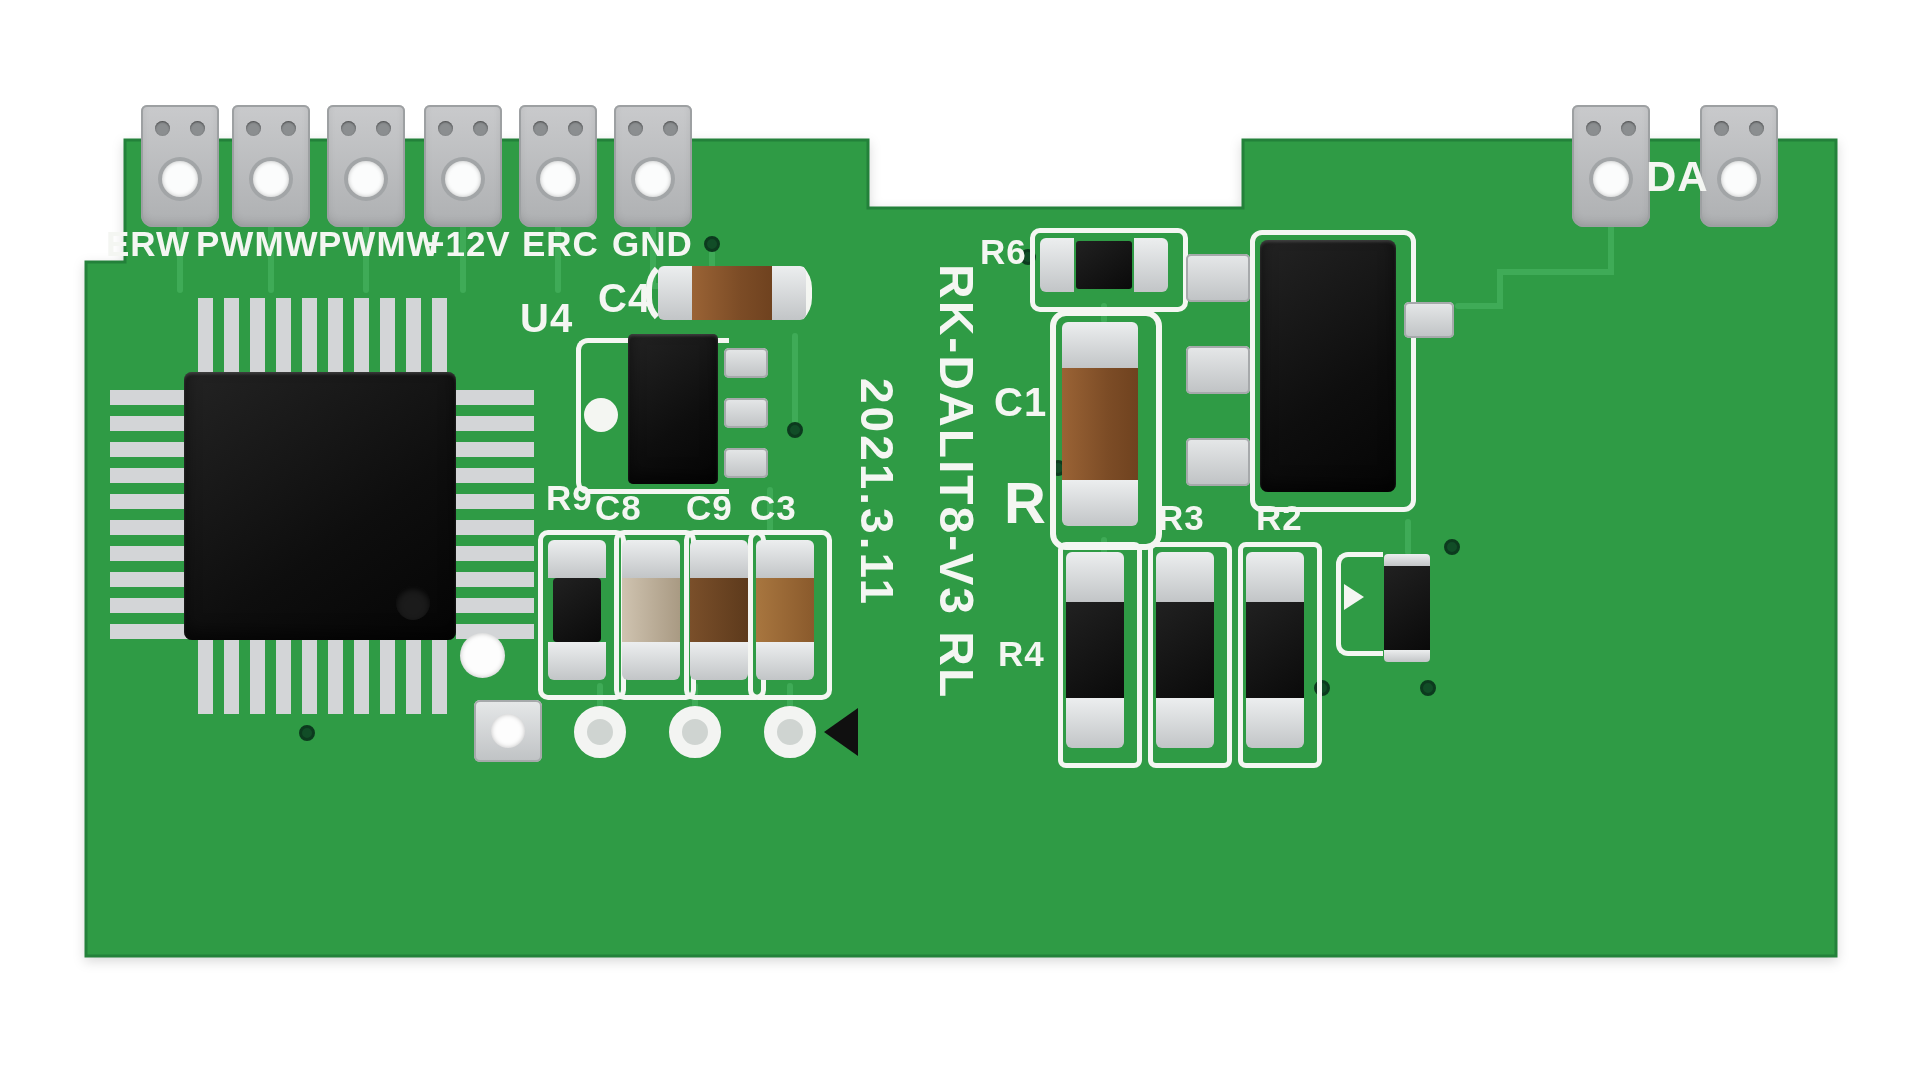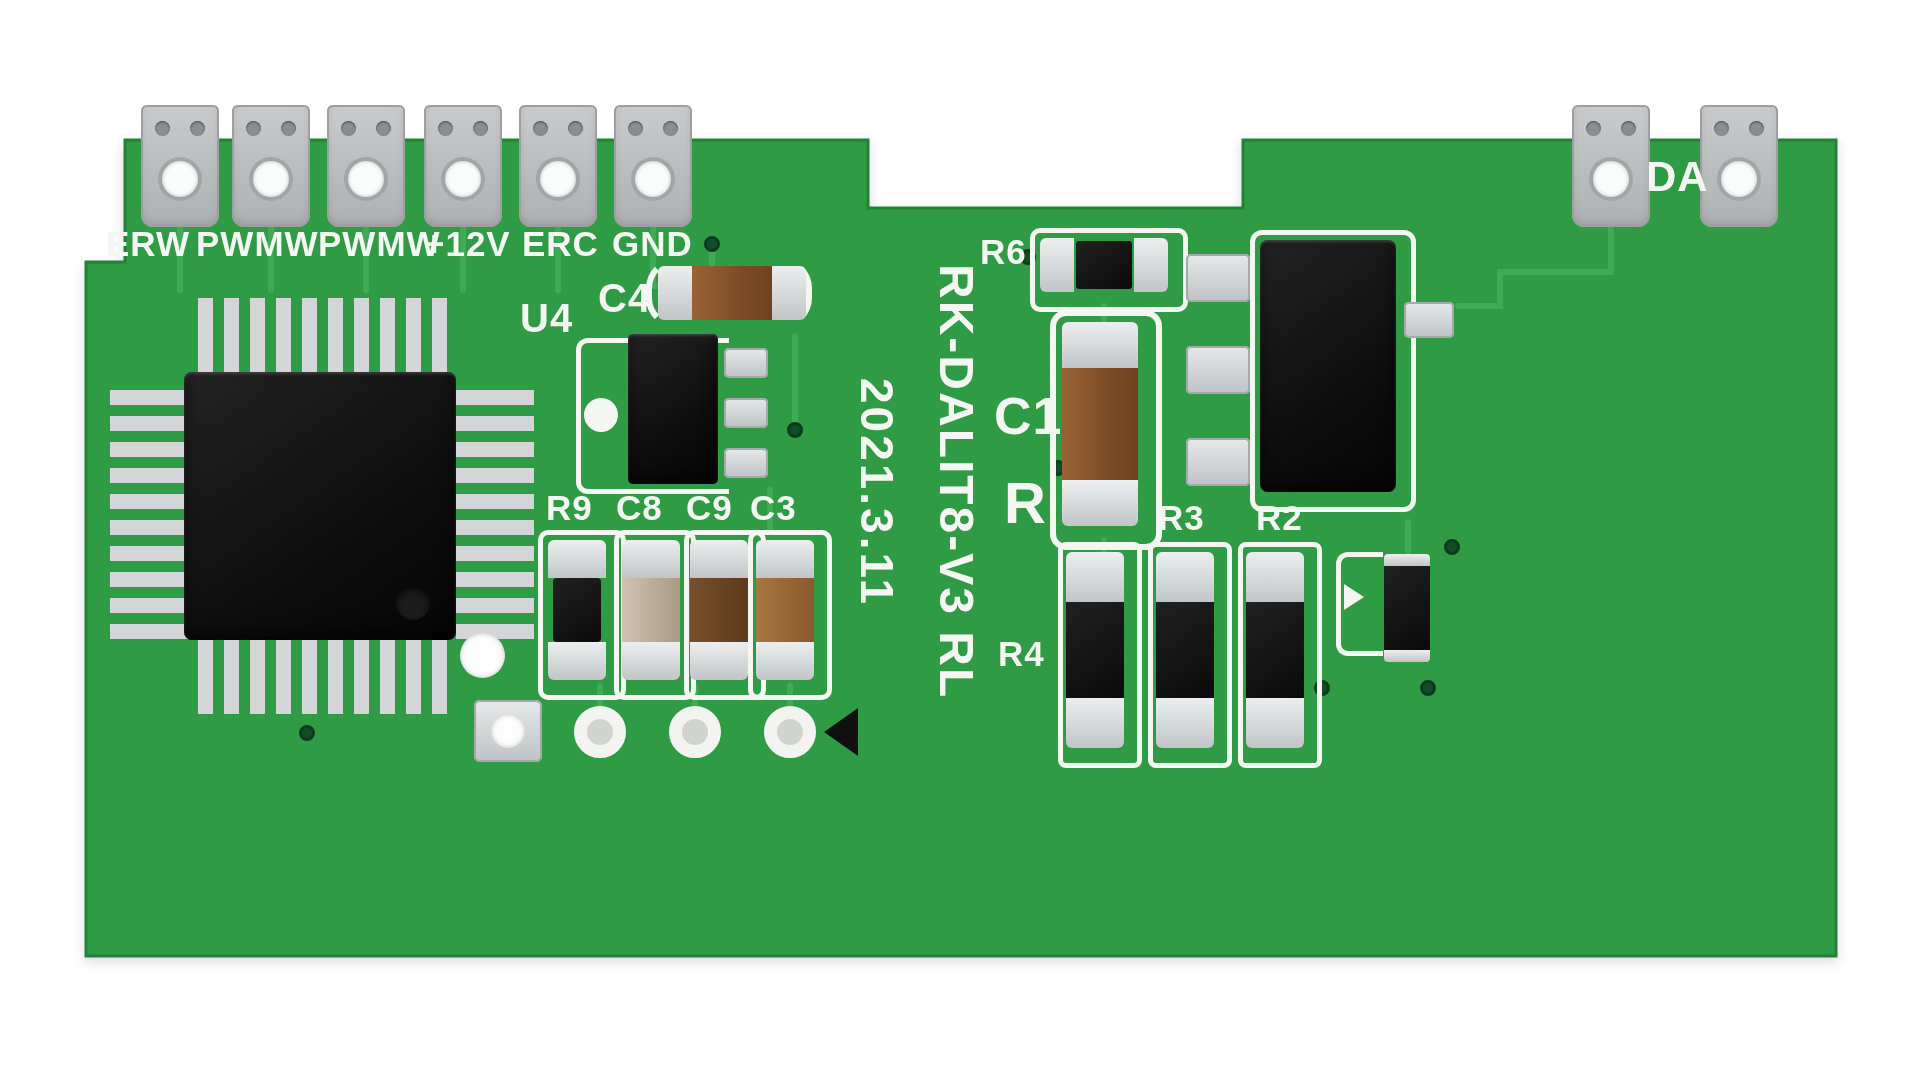--- a/index.html
+++ b/index.html
@@ -158,22 +158,22 @@
   <div class="pad" style="left:724px;top:448px;width:44px;height:30px"></div>
   <div class="lbl" style="left:520px;top:298px;font-size:40px">U4</div>
   <div class="lbl" style="left:598px;top:278px;font-size:40px">C4</div>
   <div class="paren" style="left:646px;top:258px;width:154px;height:58px"></div>
   <div class="hcomp" style="left:658px;top:266px;width:148px;height:54px">
     <span class="cap"></span>
     <span class="body brown"></span>
     <span class="cap"></span>
   </div>
 
-  <div class="lbl" style="left:546px;top:490px">R9</div>
-  <div class="lbl" style="left:616px;top:490px">C8</div>
+  <div class="lbl" style="left:546px;top:480px">R9</div>
+  <div class="lbl" style="left:595px;top:490px">C8</div>
   <div class="lbl" style="left:686px;top:490px">C9</div>
   <div class="lbl" style="left:750px;top:490px">C3</div>
   <div class="silkbox" style="left:538px;top:530px;width:78px;height:160px"></div>
   <div class="silkbox" style="left:614px;top:530px;width:72px;height:160px"></div>
   <div class="silkbox" style="left:684px;top:530px;width:72px;height:160px"></div>
   <div class="silkbox" style="left:748px;top:530px;width:74px;height:160px"></div>
   <div class="vcomp" style="left:548px;top:540px;width:58px;height:140px">
     <span class="cap"></span>
     <span class="body black" style="margin:0 5px;border-radius:4px"></span>
     <span class="cap"></span>
@@ -204,21 +204,21 @@
     <span class="body black" style="margin:3px 2px;border-radius:3px"></span>
     <span class="cap"></span>
   </div>
 
   <div class="silkbox" style="left:1050px;top:310px;width:100px;height:228px;border-width:6px;border-radius:16px"></div>
   <div class="vcomp" style="left:1062px;top:322px;width:76px;height:204px">
     <span class="cap" style="height:46px"></span>
     <span class="body brown"></span>
     <span class="cap" style="height:46px"></span>
   </div>
-  <div class="lbl" style="left:994px;top:390px;font-size:52px">C1</div>
+  <div class="lbl" style="left:994px;top:382px;font-size:40px">C1</div>
   <div class="lbl" style="left:1004px;top:474px;font-size:58px">R</div>
 
   <div class="silkbox" style="left:1250px;top:230px;width:156px;height:272px;border-radius:12px"></div>
   <div class="pad" style="left:1186px;top:254px;width:64px;height:48px"></div>
   <div class="pad" style="left:1186px;top:346px;width:64px;height:48px"></div>
   <div class="pad" style="left:1186px;top:438px;width:64px;height:48px"></div>
   <div class="pad" style="left:1404px;top:302px;width:50px;height:36px"></div>
   <div class="chip" style="left:1260px;top:240px;width:136px;height:252px"></div>
 
   <div class="lbl" style="left:1158px;top:500px">R3</div>

